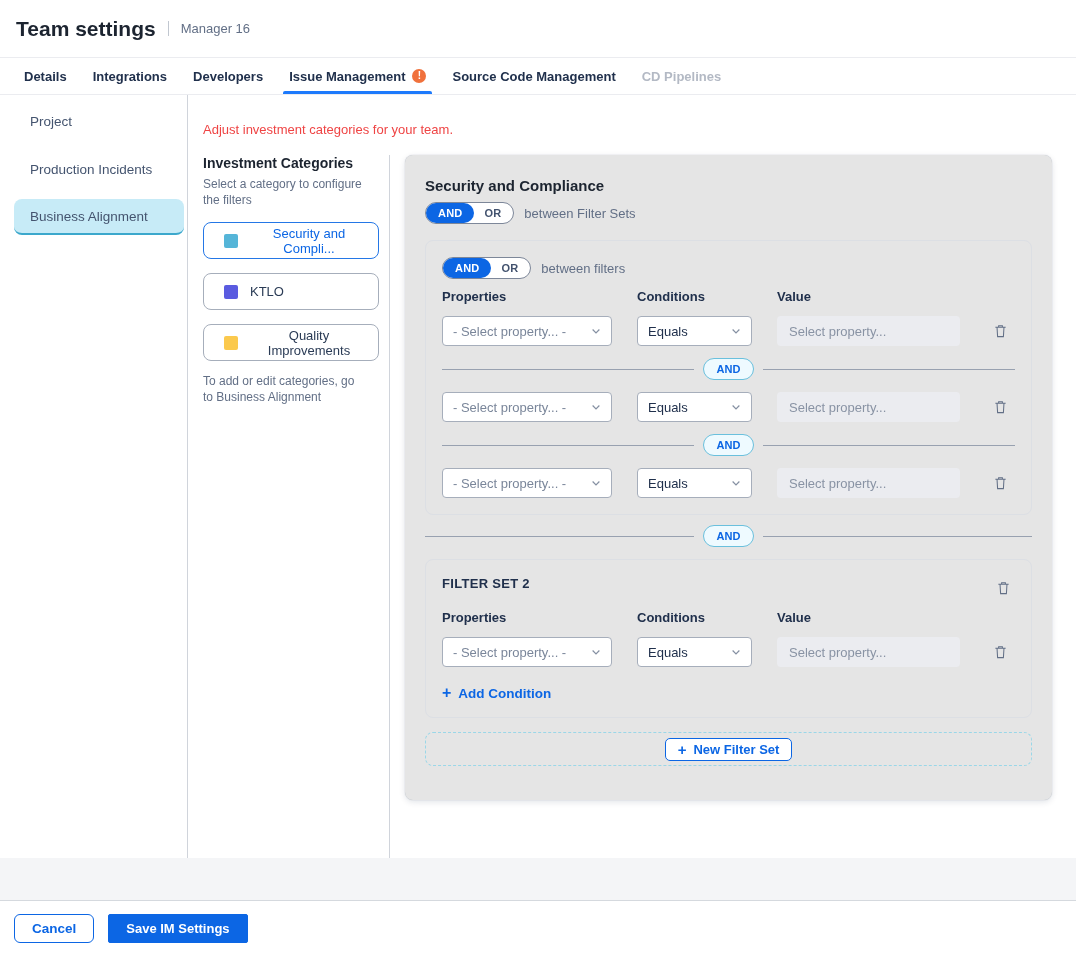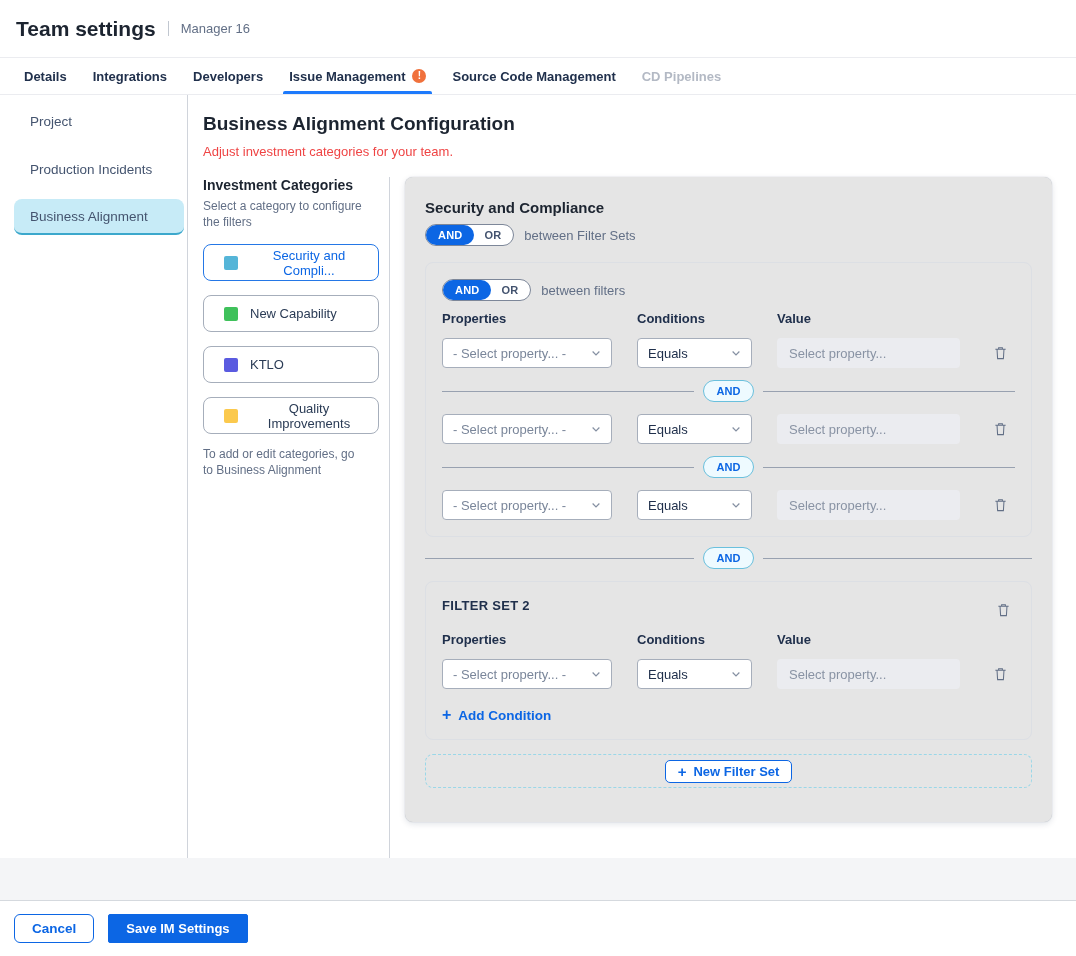--- a/index.html
+++ b/index.html
@@ -133,36 +133,31 @@
 
 <div class="content">
 
   <div class="sidebar">
     <div class="side-item">Project</div>
     <div class="side-item">Production Incidents</div>
     <div class="side-item selected">Business Alignment</div>
   </div>
 
   <div class="main">
-    <div class="main-title">Business Alignment Configuration</div>
     <div class="main-sub">Adjust investment categories for your team.</div>
 
     <div class="columns">
 
       <div class="cat-col">
         <div class="cat-title">Investment Categories</div>
         <div class="cat-desc">Select a category to configure the filters</div>
 
         <button class="cat-btn selected">
           <span class="swatch" style="background: rgb(85, 181, 216);"></span>
           <span>Security and Compli...</span>
-        </button>
-        <button class="cat-btn">
-          <span class="swatch" style="background: rgb(63, 193, 91);"></span>
-          <span>New Capability</span>
         </button>
         <button class="cat-btn">
           <span class="swatch" style="background: rgb(90, 91, 224);"></span>
           <span>KTLO</span>
         </button>
         <button class="cat-btn">
           <span class="swatch" style="background: rgb(251, 201, 77);"></span>
           <span>Quality Improvements</span>
         </button>
 

